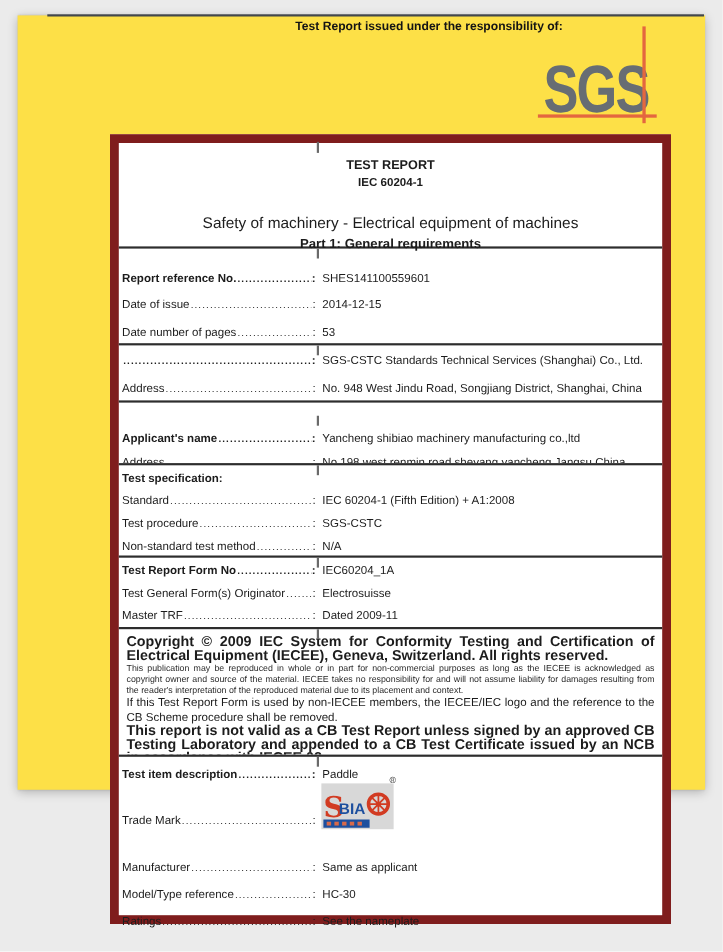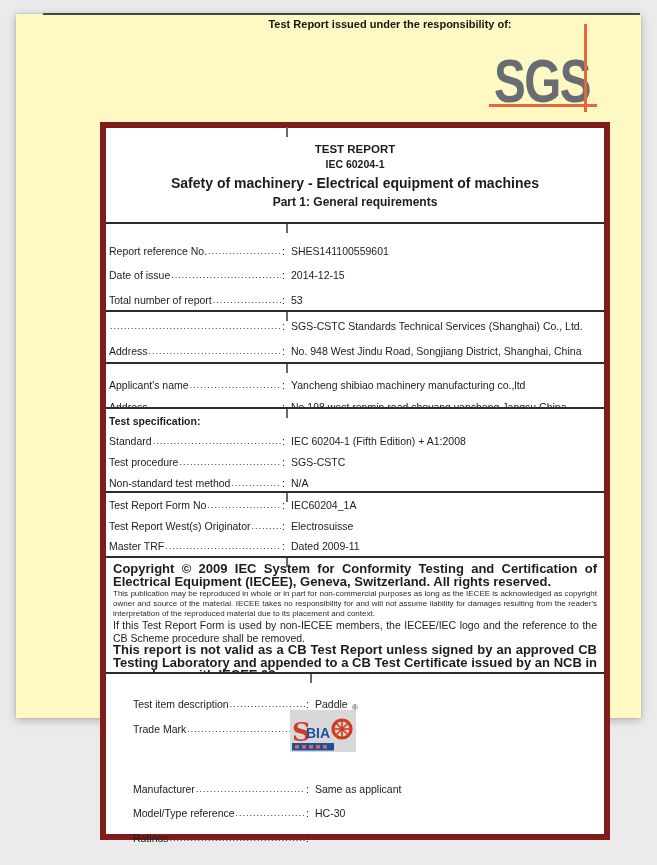--- a/index.html
+++ b/index.html
@@ -5,21 +5,21 @@
   * { margin:0; padding:0; box-sizing:border-box; }
   html,body { width:657px; height:865px; overflow:hidden; }
   body {
     background:#ebebeb;
     font-family:"Liberation Sans", sans-serif;
     color:#1c1c1c;
     position:relative;
   }
   .page {
     position:absolute; left:16px; top:14px; width:625px; height:704px;
-    background:#fef9c3;
+    background:#fde047;
     box-shadow:0 2px 9px rgba(0,0,0,0.25), 0 0 2px rgba(0,0,0,0.15);
   }
   .page-top-edge {
     position:absolute; left:27px; top:-1px; width:597px; height:2px;
     background:#42474c;
   }
   .top-heading {
     position:absolute; left:104px; top:4px; width:540px;
     text-align:center; font-weight:bold; font-size:11px; color:#141414;
   }
@@ -30,55 +30,55 @@
     font-size:61px; line-height:46px; font-weight:bold; color:#676d73;
     letter-spacing:-2px;
     transform:scaleX(0.78); transform-origin:right bottom;
   }
   .sgs-hline { position:absolute; left:3px; bottom:11px; width:108px; height:3px; background:#e4673f; }
   .sgs-vline { position:absolute; right:13px; top:2px; width:3px; height:88px; background:#e4673f; }
 
   
   .report-table {
     position:absolute; left:84px; top:108px; width:510px; height:718px;
-    border:6px solid #7f1d1d; background:#fff;
+    border:8px solid #7f1d1d; background:#fff;
   }
   .table-header {
     height:96px; border-bottom:2px solid #2d2d2d; text-align:center;
     padding-top:14px; position:relative;
   }
   .t1 { font-weight:bold; font-size:11.5px; line-height:15px; }
   .t2 { font-weight:bold; font-size:10.5px; line-height:14px; }
-  .t3 { font-weight:bold; font-size:14px; line-height:19px; margin-top:3px; }
+  .t3 { font-weight:normal; font-size:14px; line-height:19px; margin-top:20px; }
   .t4 { font-weight:bold; font-size:12px; line-height:18px; }
 
   .section { position:relative; border-bottom:2px solid #2d2d2d; overflow:hidden; }
   .section:last-child { border-bottom:none; }
   
   .table-header::before, .section::before {
     content:""; position:absolute; left:180px; top:-1px; width:1.5px; height:10px; background:#6a6a6a;
   }
   .s1 { height:88px; padding-top:15px; }
   .s2 { height:52px; padding-top:2px; }
-  .s3 { height:45px; padding-top:11px; }
+  .s3 { height:45px; padding-top:11px;margin-top:12px; }
   .s4 { height:84px; padding-top:2px; }
   .s5 { height:65px; padding-top:2px; }
   .s6 { height:116px; padding:5px 7px 0 7px; }
-  .s7 { height:168px; padding-top:18px;margin-left:24px; }
+  .s7 { height:168px; padding-top:4px; }
 
   .row { display:flex; align-items:flex-start; padding:0 3px; height:24.5px; line-height:24.5px; font-size:10.5px; }
   .s3 .row { height:21.5px; line-height:21.5px; }
   .s4 .row { height:21px; line-height:21px; }
   .s4 .row.heading { height:20px; line-height:20px; }
   .s5 .row { height:20.5px; line-height:20.5px; }
   .s1 .row { height:24.3px; line-height:24.3px; }
-  .row.tall { height:60px; }
+  .row.tall { height:60px;align-items:center; }
   .label-cell { width:176px; flex:none; display:flex; }
   .label-cell .lbl { white-space:nowrap; }
-  .row.bold .label-cell { font-weight:normal; }
+  .row.bold .label-cell { font-weight:bold; }
   .row.heading { font-weight:bold; }
   .leader { flex:1; overflow:hidden; white-space:nowrap; font-size:9px; letter-spacing:1px; margin:0 1px; }
   .colon { flex:none; }
   .value { flex:1; padding-left:6px; white-space:nowrap; overflow:hidden; }
 
   .para { text-align:justify; }
   .para.boldp { font-weight:bold; font-size:13px; line-height:12.5px; }
   .para.fine { font-size:8px; line-height:10px; margin-top:1px; color:#2a2a2a; }
   .para.normal { font-size:10.5px; line-height:12.5px; }
 
@@ -121,21 +121,21 @@
           <div class="row">
             <div class="label-cell">
               <span class="lbl">Date of issue</span>
               <span class="leader">..........................................................................................</span>
               <span class="colon">:</span>
             </div>
             <div class="value">2014-12-15</div>
           </div>
           <div class="row">
             <div class="label-cell">
-              <span class="lbl">Total number of report</span>
+              <span class="lbl">Date number of pages</span>
               <span class="leader">..........................................................................................</span>
               <span class="colon">:</span>
             </div>
             <div class="value">53</div>
           </div>
         </div>
         <div class="section s2">
           <div class="row bold">
             <div class="label-cell">
               <span class="leader">..........................................................................................</span>
@@ -203,21 +203,21 @@
           <div class="row bold">
             <div class="label-cell">
               <span class="lbl">Test Report Form No</span>
               <span class="leader">..........................................................................................</span>
               <span class="colon">:</span>
             </div>
             <div class="value">IEC60204_1A</div>
           </div>
           <div class="row">
             <div class="label-cell">
-              <span class="lbl">Test Report West(s) Originator</span>
+              <span class="lbl">Test General Form(s) Originator</span>
               <span class="leader">..........................................................................................</span>
               <span class="colon">:</span>
             </div>
             <div class="value">Electrosuisse</div>
           </div>
           <div class="row">
             <div class="label-cell">
               <span class="lbl">Master TRF</span>
               <span class="leader">..........................................................................................</span>
               <span class="colon">:</span>
@@ -263,20 +263,21 @@
               <span class="colon">:</span>
             </div>
             <div class="value">HC-30</div>
           </div>
           <div class="row">
             <div class="label-cell">
               <span class="lbl">Ratings</span>
               <span class="leader">..........................................................................................</span>
               <span class="colon">:</span>
             </div>
+            <div class="value">See the nameplate</div>
           </div>
         </div>
       </div>
 
     <div class="tm-logo">
       <span class="tm-reg">®</span>
       <svg width="66" height="42" viewBox="0 0 66 42">
         <rect x="0" y="0" width="66" height="42" fill="#d8d8d8"></rect>
         <text x="2" y="31" font-family="DejaVu Serif, serif" font-weight="bold" font-size="26" fill="#d23b22">S</text>
         <text x="16" y="28" font-family="Liberation Sans, sans-serif" font-weight="bold" font-size="14" fill="#1d4f9e">BIA</text>

